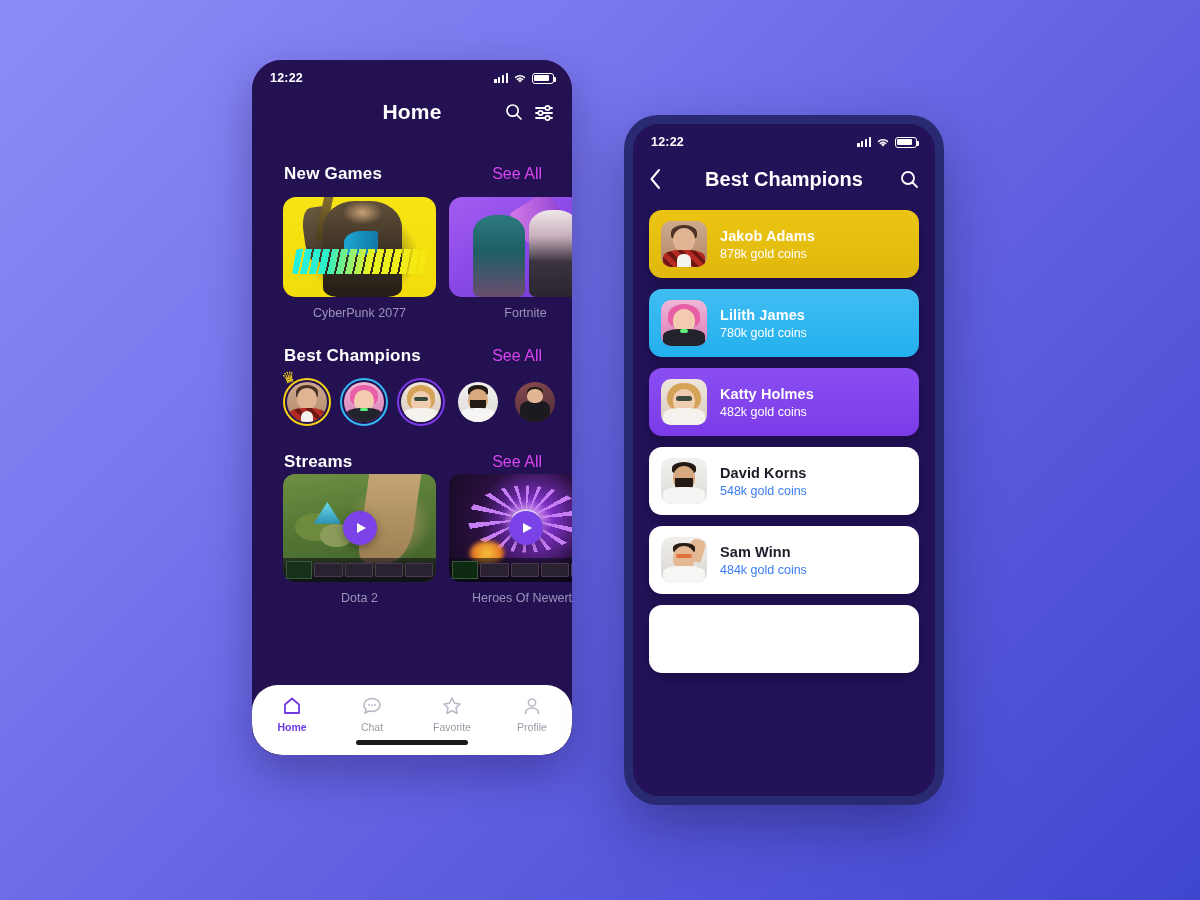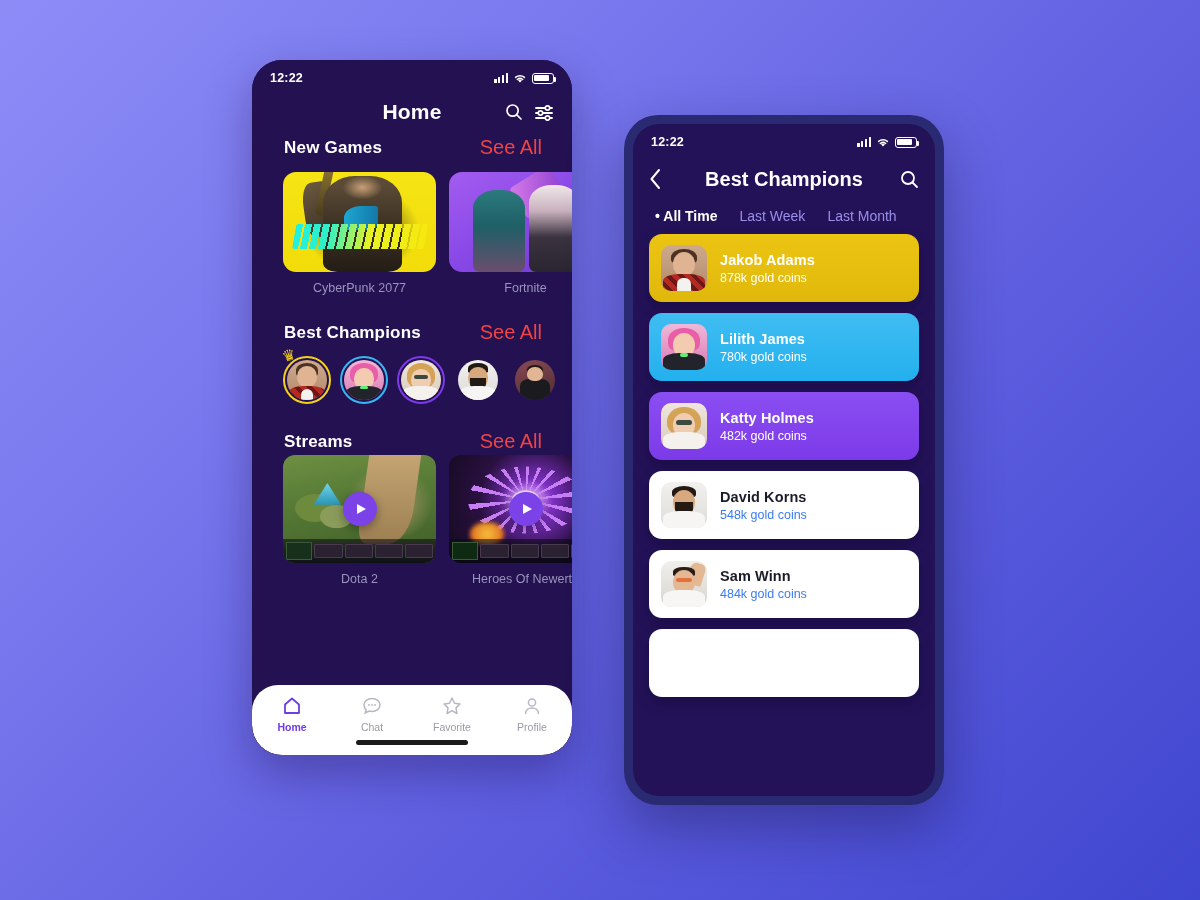--- a/index.html
+++ b/index.html
@@ -56,21 +56,21 @@
   .p1-header-actions {
     position:absolute; right: 18px; top: 50%; transform: translateY(-50%);
     display:flex; align-items:center; gap: 12px;
   }
 
   .sec-head {
     display:flex; align-items:center; justify-content: space-between;
     padding: 0 30px 0 32px;
   }
   .sec-title { color:#fff; font-size: 17px; font-weight: bold; letter-spacing:.2px; }
-  .sec-link { color:#ef4444; font-size: 20px; }
+  .sec-link { color:#d946ef; font-size: 16px; }
 
   .cards-row { display:flex; gap: 13px; padding-left: 31px; margin-top: 13px; }
   .game-card-wrap { flex: 0 0 auto; }
   .game-card {
     width: 153px; height: 100px; border-radius: 13px; overflow:hidden;
     position: relative;
   }
   .gc-cyberpunk {
     background:
       radial-gradient(ellipse 60% 70% at 52% 58%, #2b2721 0%, rgba(43,39,33,0) 62%),
@@ -369,21 +369,21 @@
           <svg width="19" height="17" viewBox="0 0 19 17">
             <path d="M1 4h16M1 9h16M1 14h16" stroke="#fff" stroke-width="1.8" stroke-linecap="round"></path>
             <circle cx="12.5" cy="4" r="2.2" fill="#231152" stroke="#fff" stroke-width="1.7"></circle>
             <circle cx="5.5" cy="9" r="2.2" fill="#231152" stroke="#fff" stroke-width="1.7"></circle>
             <circle cx="12.5" cy="14" r="2.2" fill="#231152" stroke="#fff" stroke-width="1.7"></circle>
           </svg>
         </span>
       </div>
     </div>
 
-    <div style="margin-top:2px">
+    <div style="margin-top:30px">
       <div class="sec-head">
         <span class="sec-title">New Games</span>
         <span class="sec-link">See All</span>
       </div>
       <div class="cards-row">
         <div class="game-card-wrap">
           <div class="game-card gc-cyberpunk">
             <div class="arm"></div>
               <div class="gun"></div>
             <div class="figure"></div>
@@ -589,25 +589,20 @@
       </span>
       <div class="p2-title">Best Champions</div>
       <span class="p2-search">
         <svg width="19" height="19" viewBox="0 0 19 19">
             <circle cx="8" cy="8" r="6" stroke="#fff" stroke-width="1.8" fill="none"></circle>
             <path d="M12.5 12.5L17 17" stroke="#fff" stroke-width="1.8" stroke-linecap="round"></path>
           </svg>
       </span>
     </div>
 
-    <div class="filters">
-      <span class="filt active">All Time</span>
-      <span class="filt">Last Week</span>
-      <span class="filt">Last Month</span>
-    </div>
 
     <div class="rank-list">
 
       <div class="rank gold">
         <div class="rav">
             <div class="face av-jakob">
               <div class="bg"></div>
               <div class="hair"></div>
               <div class="head"></div>
               <div class="body"></div>

